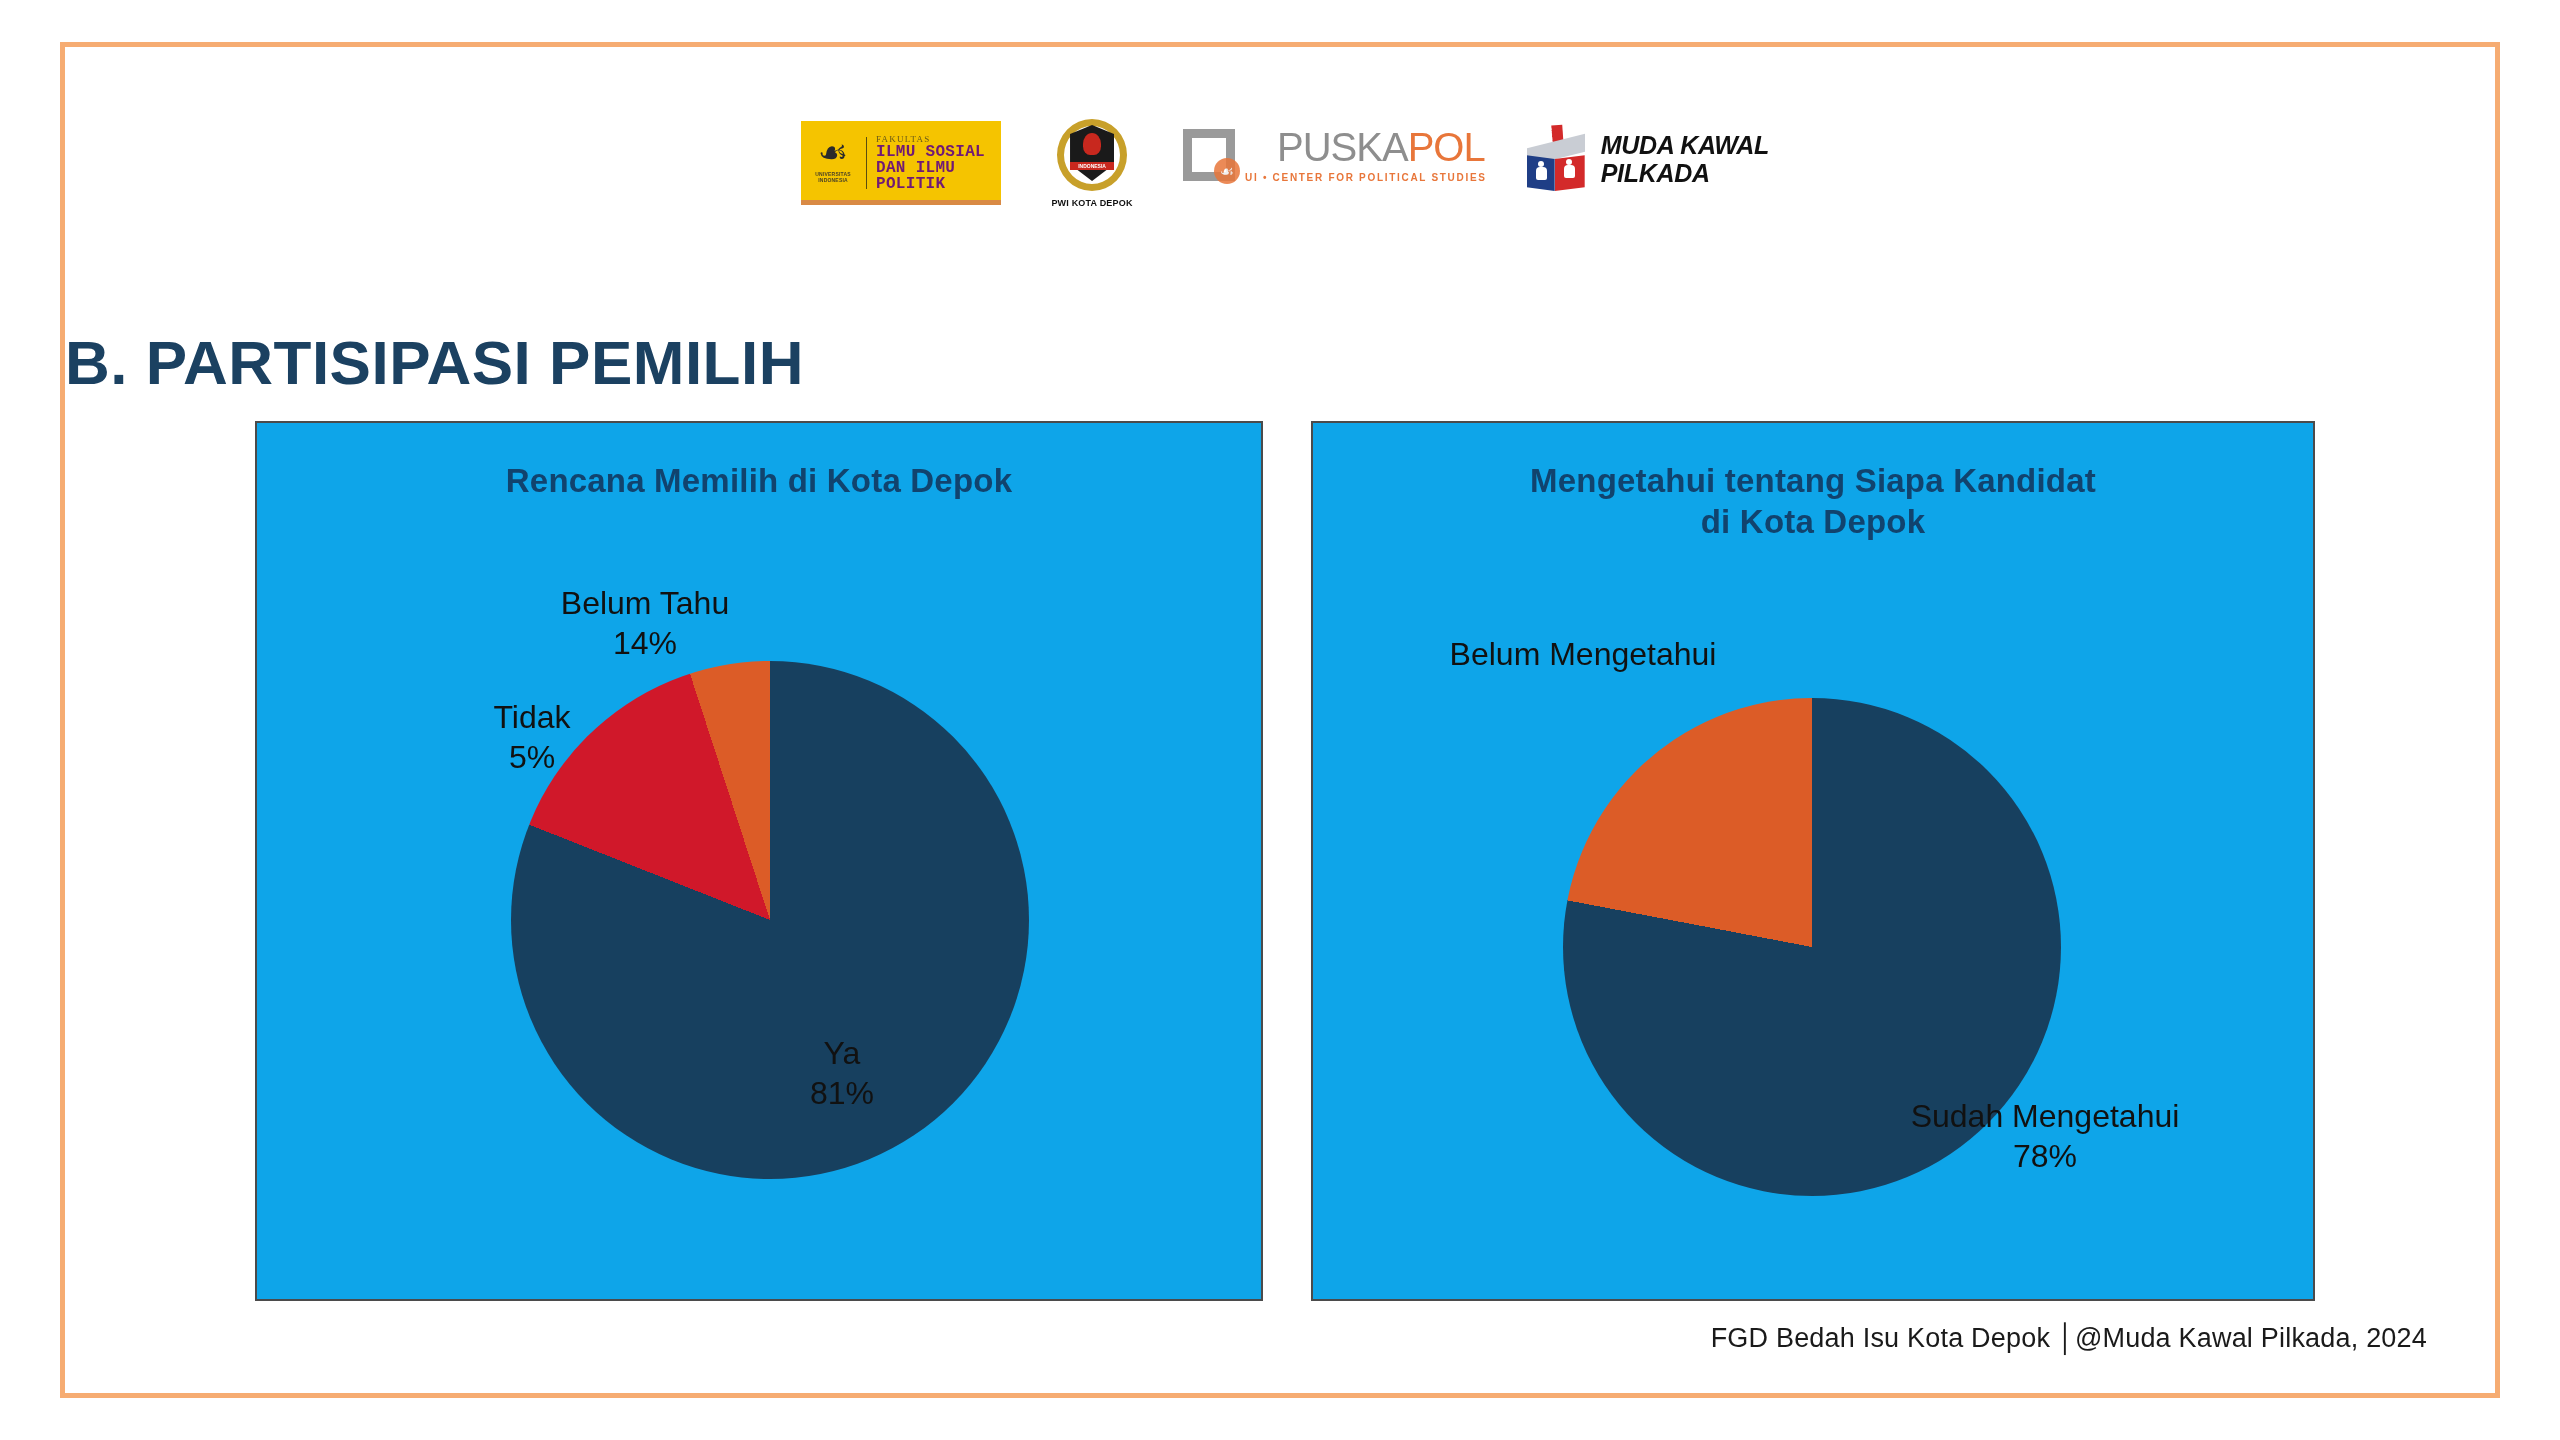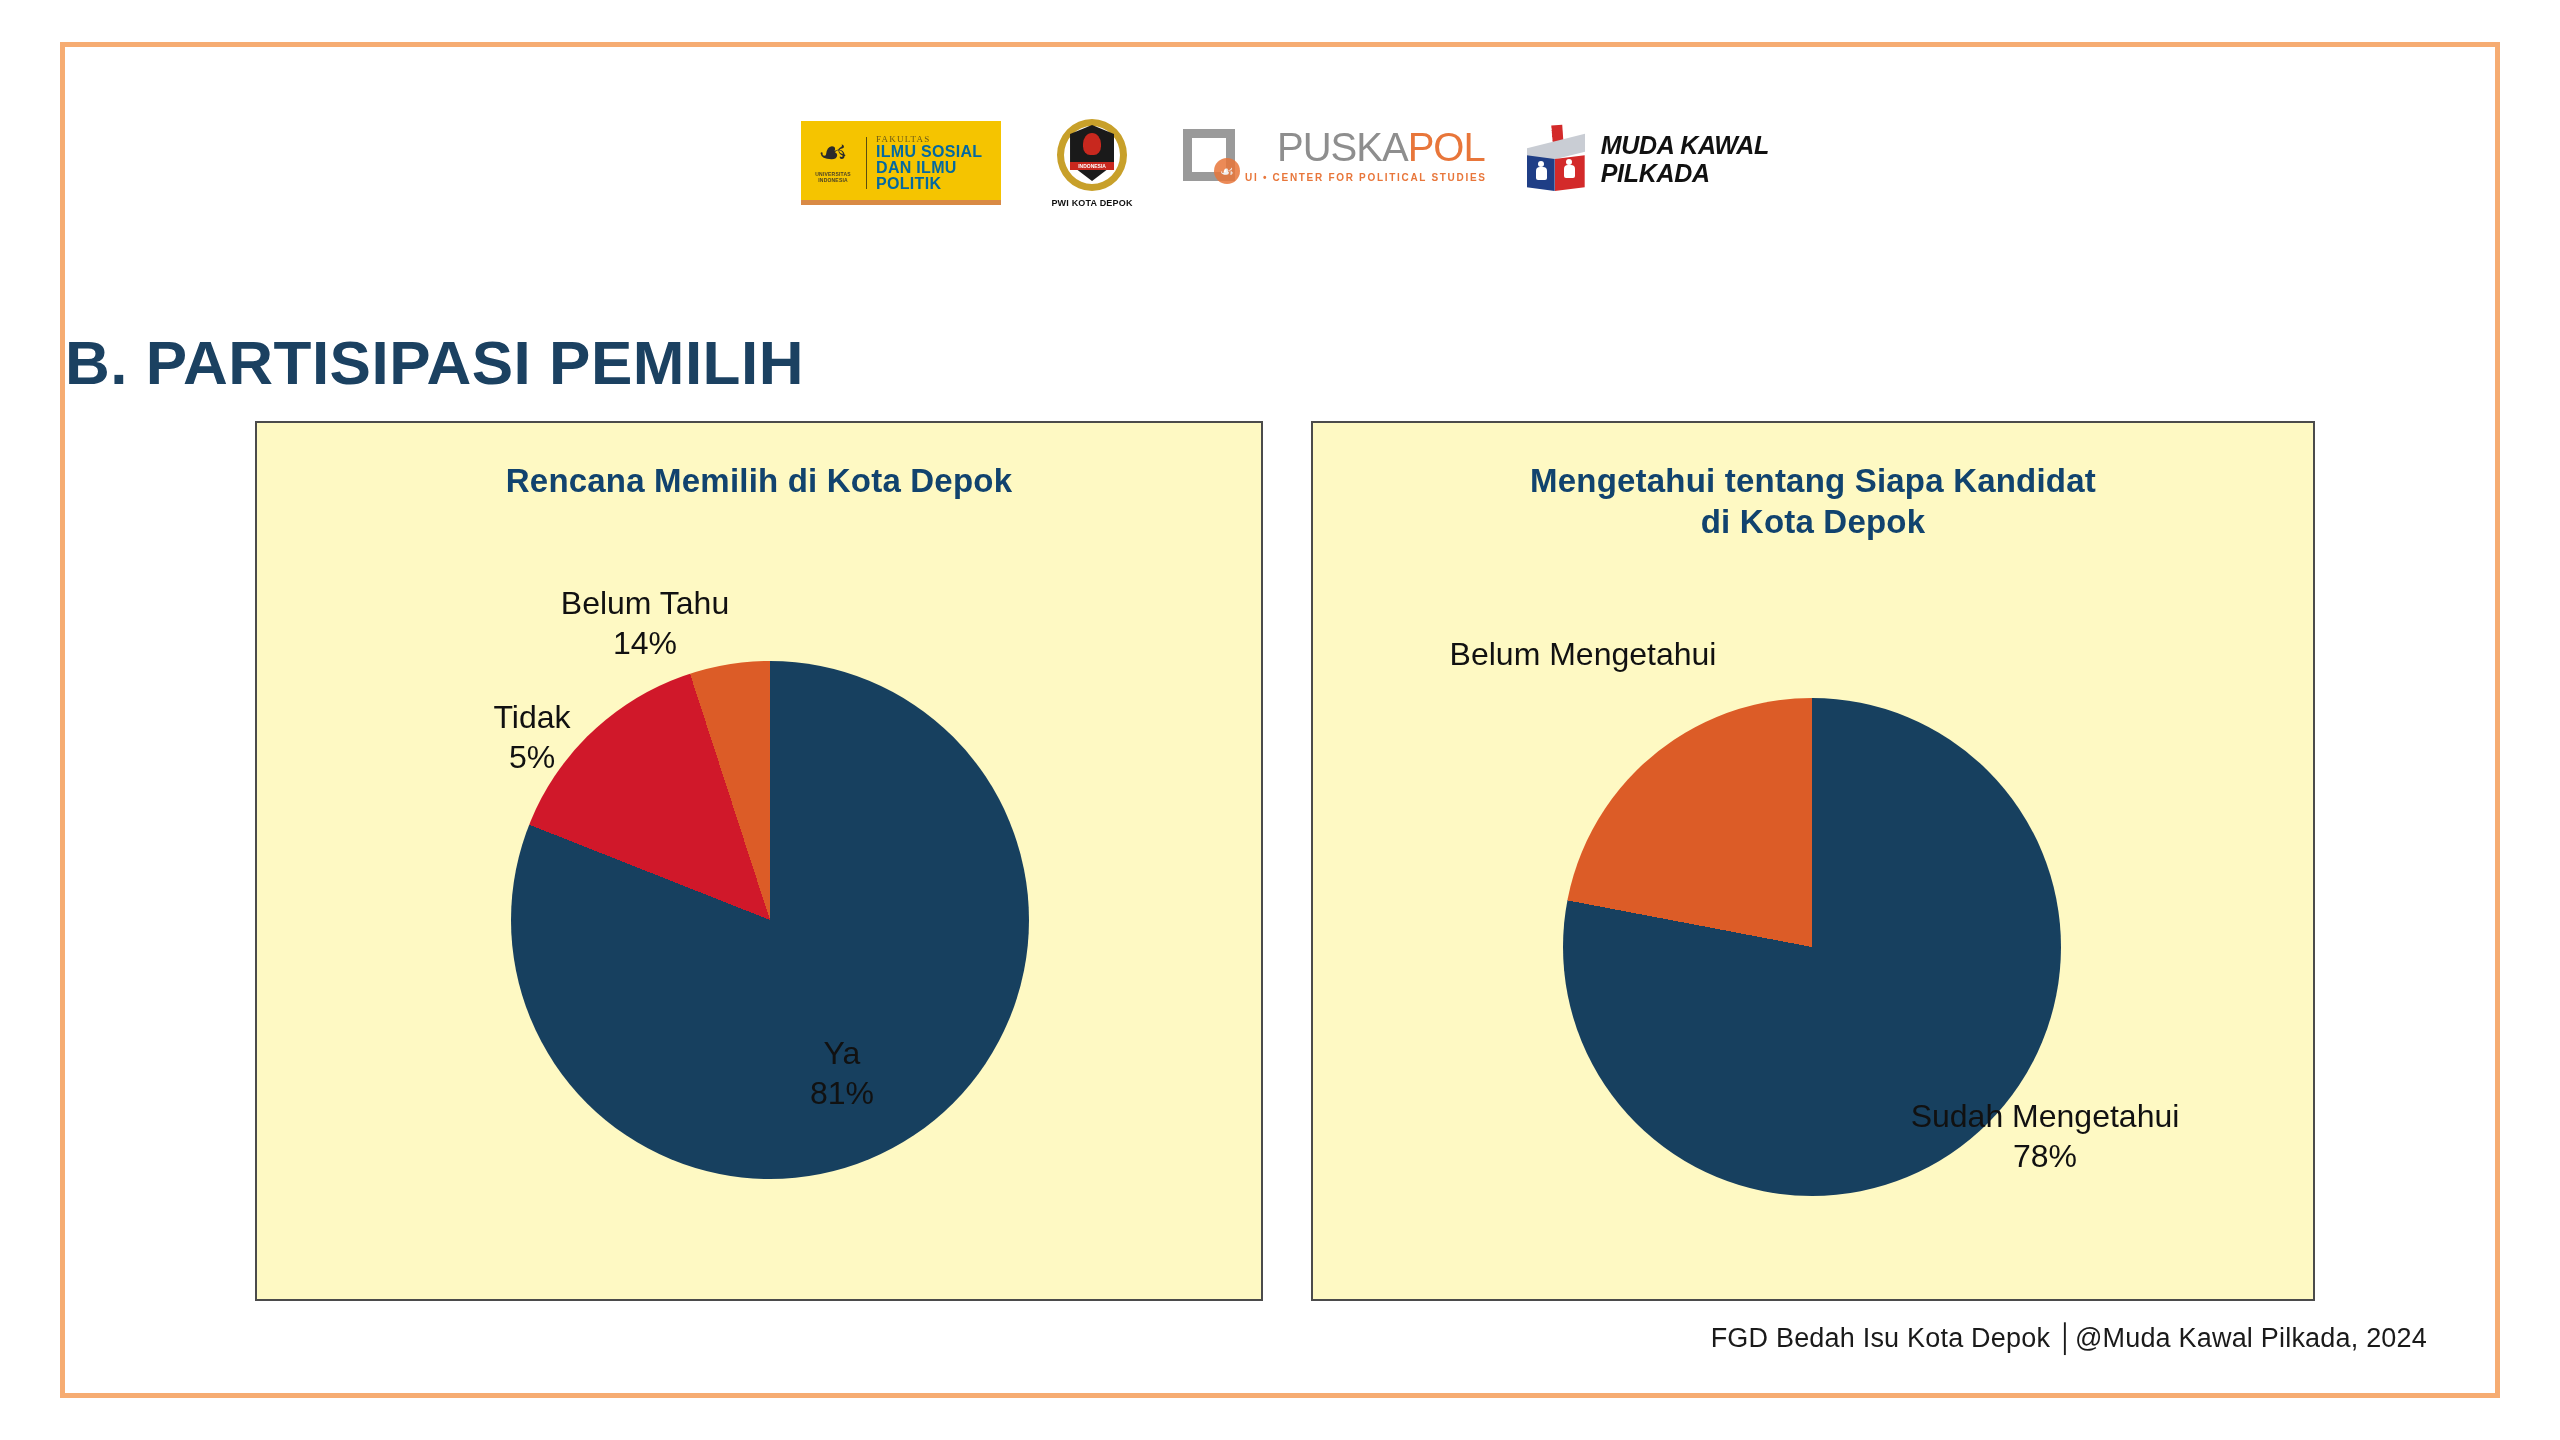--- a/index.html
+++ b/index.html
@@ -96,26 +96,26 @@
     flex-direction: column;
     justify-content: center;
   }
   .logo-fisip .fisip-fak {
     font-family: "Liberation Serif", serif;
     font-size: 9px;
     letter-spacing: 1.2px;
     color: #6a5a18;
   }
   .logo-fisip .fisip-main {
-    font-family: Liberation Sans, sans-serif;
+    font-family: Liberation Mono, monospace;
     font-size: 16px;
     font-weight: bold;
     line-height: 16px;
     letter-spacing: .3px;
-    color: #0369a1;
+    color: #701a75;
   }
 
   
   .logo-pwi {
     width: 110px;
     display: flex;
     flex-direction: column;
     align-items: center;
     margin-top: 2px;
   }
@@ -304,21 +304,21 @@
     letter-spacing: .5px;
   }
 
   
   .panel {
     position: absolute;
     top: 374px;
     height: 880px;
     border: 2px solid #4b4b4b;
     box-sizing: border-box;
-    background: #fef9c3;
+    background: #0ea5e9;
   }
   #panel-left  { left: 190px;  width: 1008px; }
   #panel-right { left: 1246px; width: 1004px; }
 
   .panel-title {
     text-align: center;
     color: #11436E;
     font-size: 33px;
     font-weight: bold;
     line-height: 41px;

